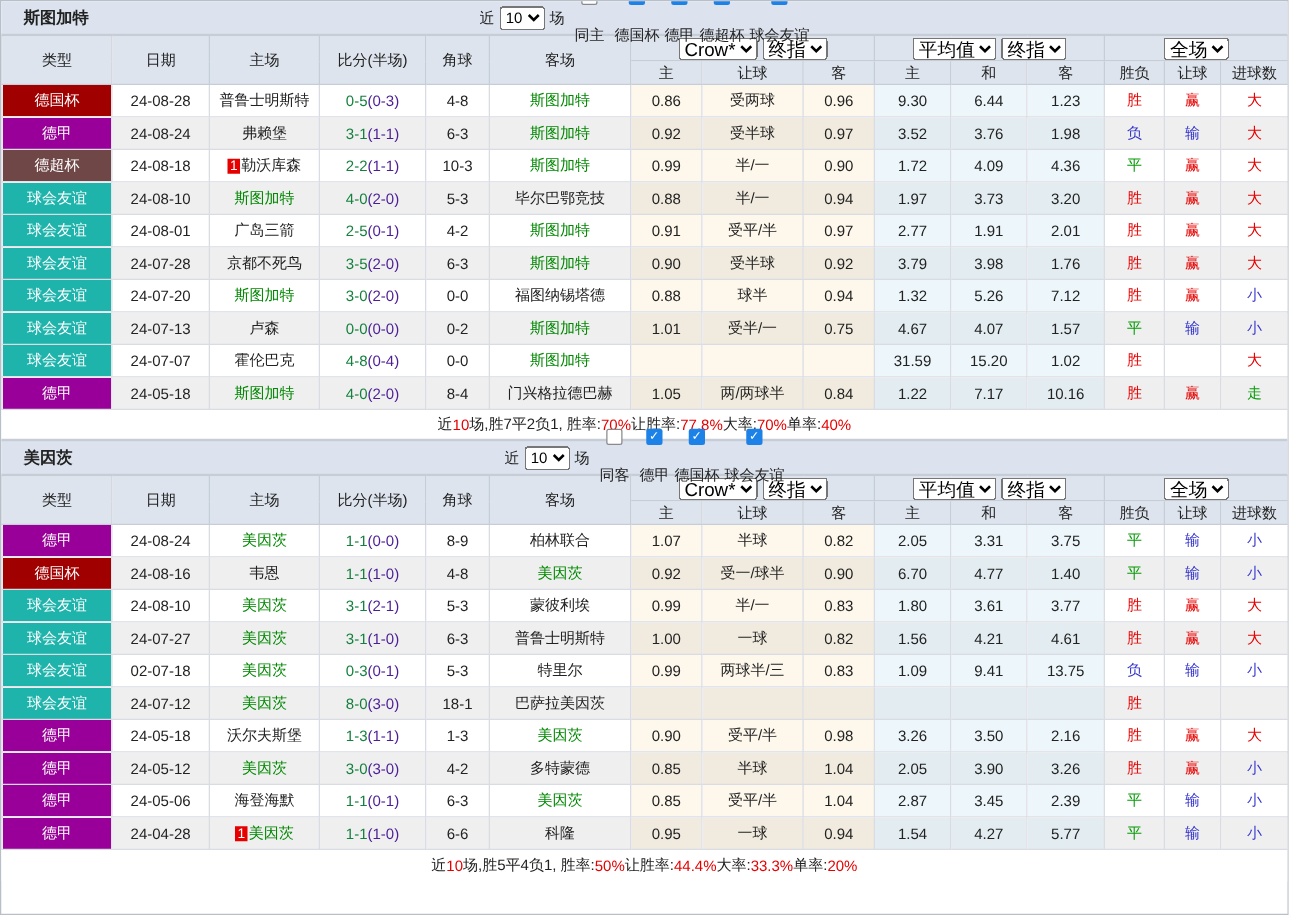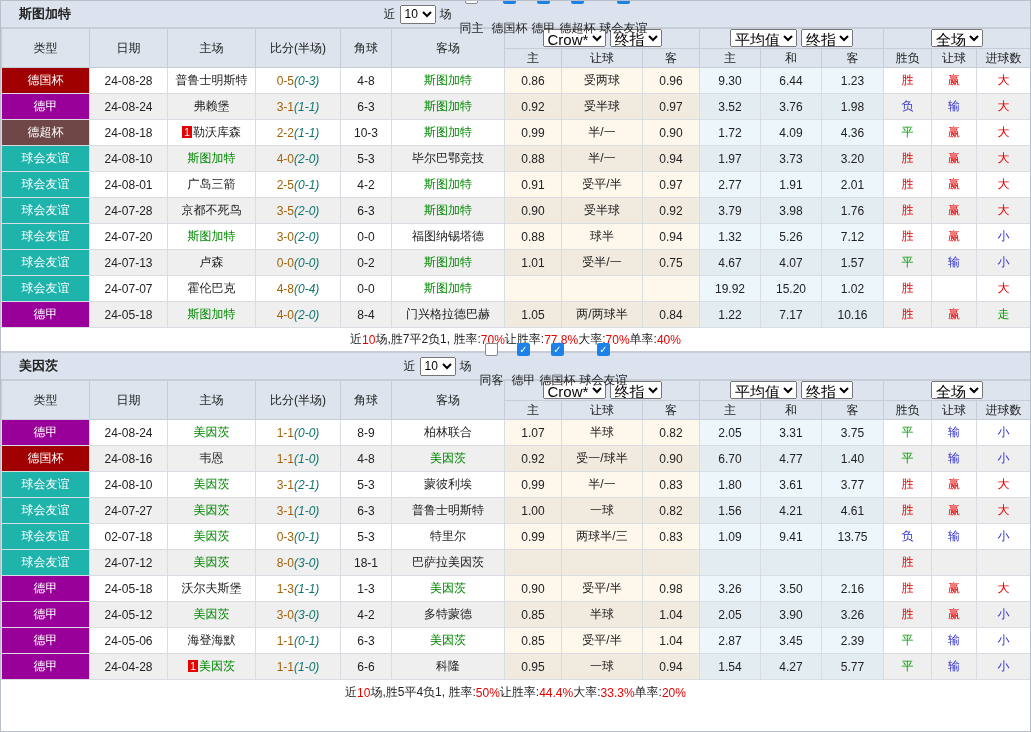--- a/index.html
+++ b/index.html
@@ -37,22 +37,22 @@
   thead tr.selrow th { height:20px; }
   thead tr.labrow th { height:19px; }
   thead select { font-size:15px; height:18px; margin:0 2px; }
   tbody td { height:26px; background:#fff; color:#222; }
   tbody tr.alt td { background:#efefef; }
   td.lg { color:#fff; padding:0; }
   td.cream { background:#fdf7ec; }
   tr.alt td.cream { background:#f1ebdf; }
   td.blu { background:#edf6fa; }
   tr.alt td.blu { background:#e3ecf1; }
-  .sm { color:#a16207; }
-  .sh { color:#0f766e;font-style:italic; }
+  .sm { color:#15803d; }
+  .sh { color:#4c1d95; }
   .tg { color:#008800; }
   .c-red { color:#e60000; }
   .c-blue { color:#3333cc; }
   .c-green { color:#089b08; }
   .rc { background:#e60000; color:#fff; font-size:11px; padding:0 2px; margin-right:1px; }
 
   .summary { height:24px; display:flex; align-items:center; justify-content:center; font-size:12px;
              color:#222; background:#fff; border-bottom:1px solid #c6cdd6; }
   .summary.last { border-bottom:none; height:25px; }
 </style>
@@ -281,21 +281,21 @@
         <tr>
           <td class="lg" style="background: rgb(30, 179, 171);">球会友谊</td>
           <td>24-07-07</td>
           <td><span>霍伦巴克</span></td>
           <td><span class="sm">4-8</span><span class="sh">(0-4)</span></td>
           <td>0-0</td>
           <td><span class="tg">斯图加特</span></td>
           <td class="cream"></td>
           <td class="cream"></td>
           <td class="cream"></td>
-          <td class="blu">19.92</td>
+          <td class="blu">31.59</td>
           <td class="blu">15.20</td>
           <td class="blu">1.02</td>
           <td class="c-red">胜</td>
           <td></td>
           <td class="c-red">大</td>
         </tr>
         <tr class="alt">
           <td class="lg" style="background: rgb(153, 0, 153);">德甲</td>
           <td>24-05-18</td>
           <td><span class="tg">斯图加特</span></td>

